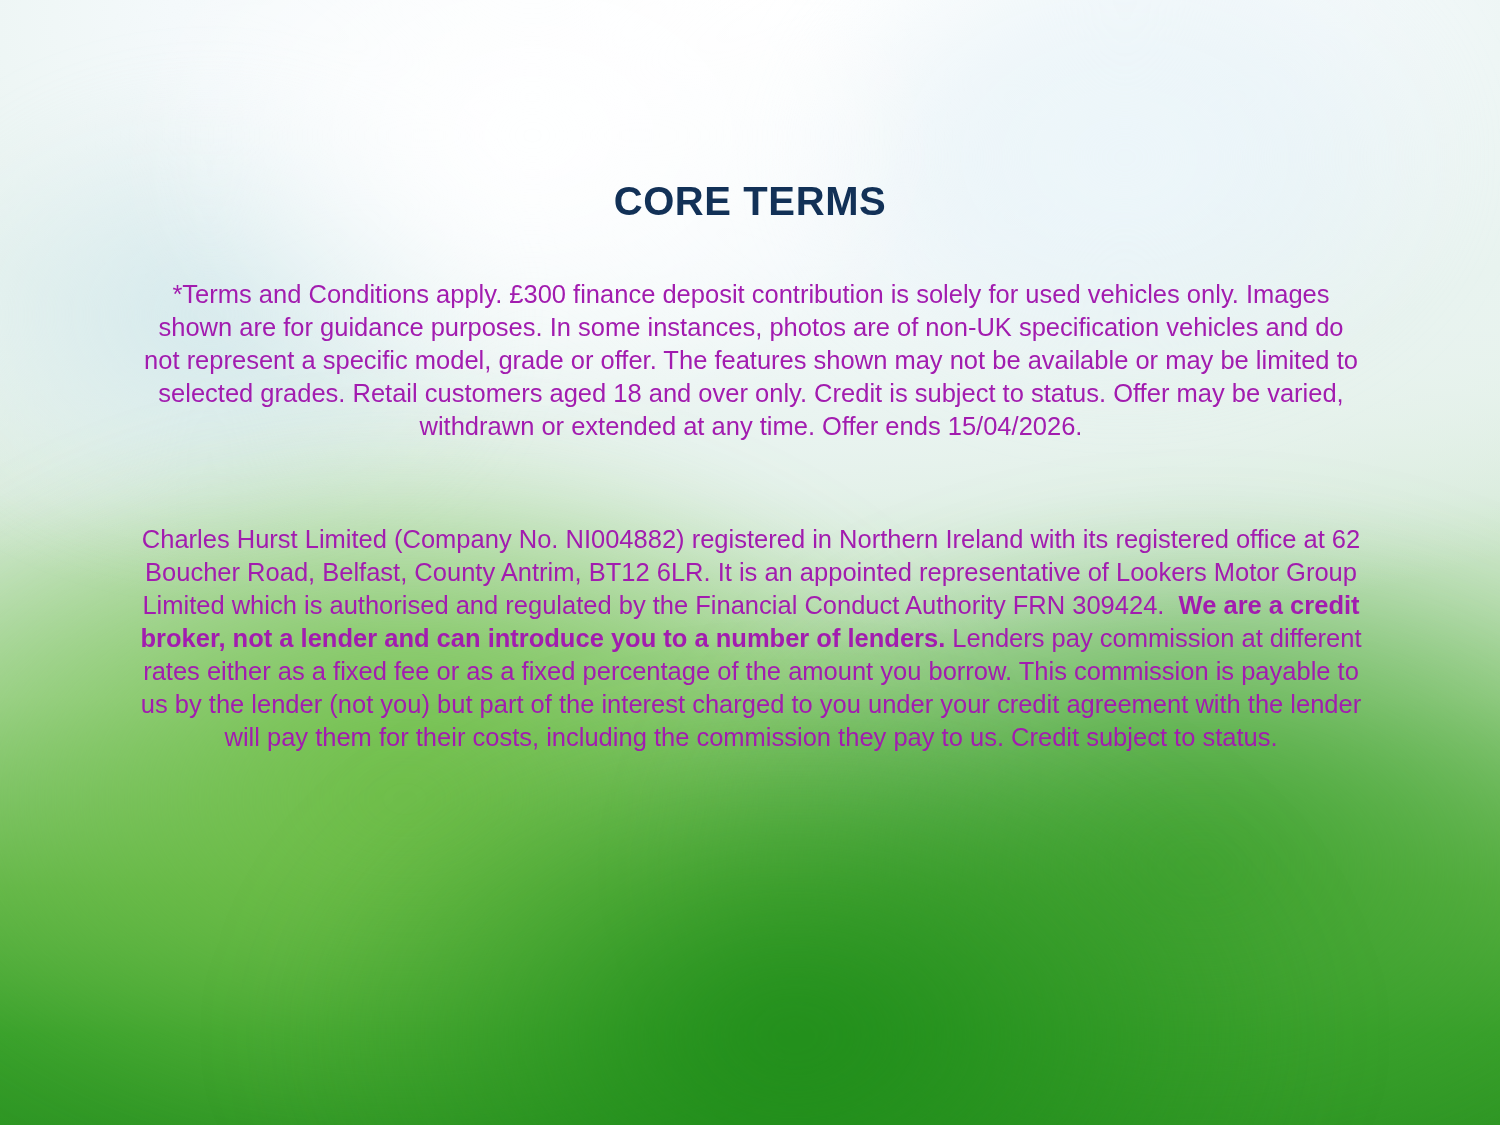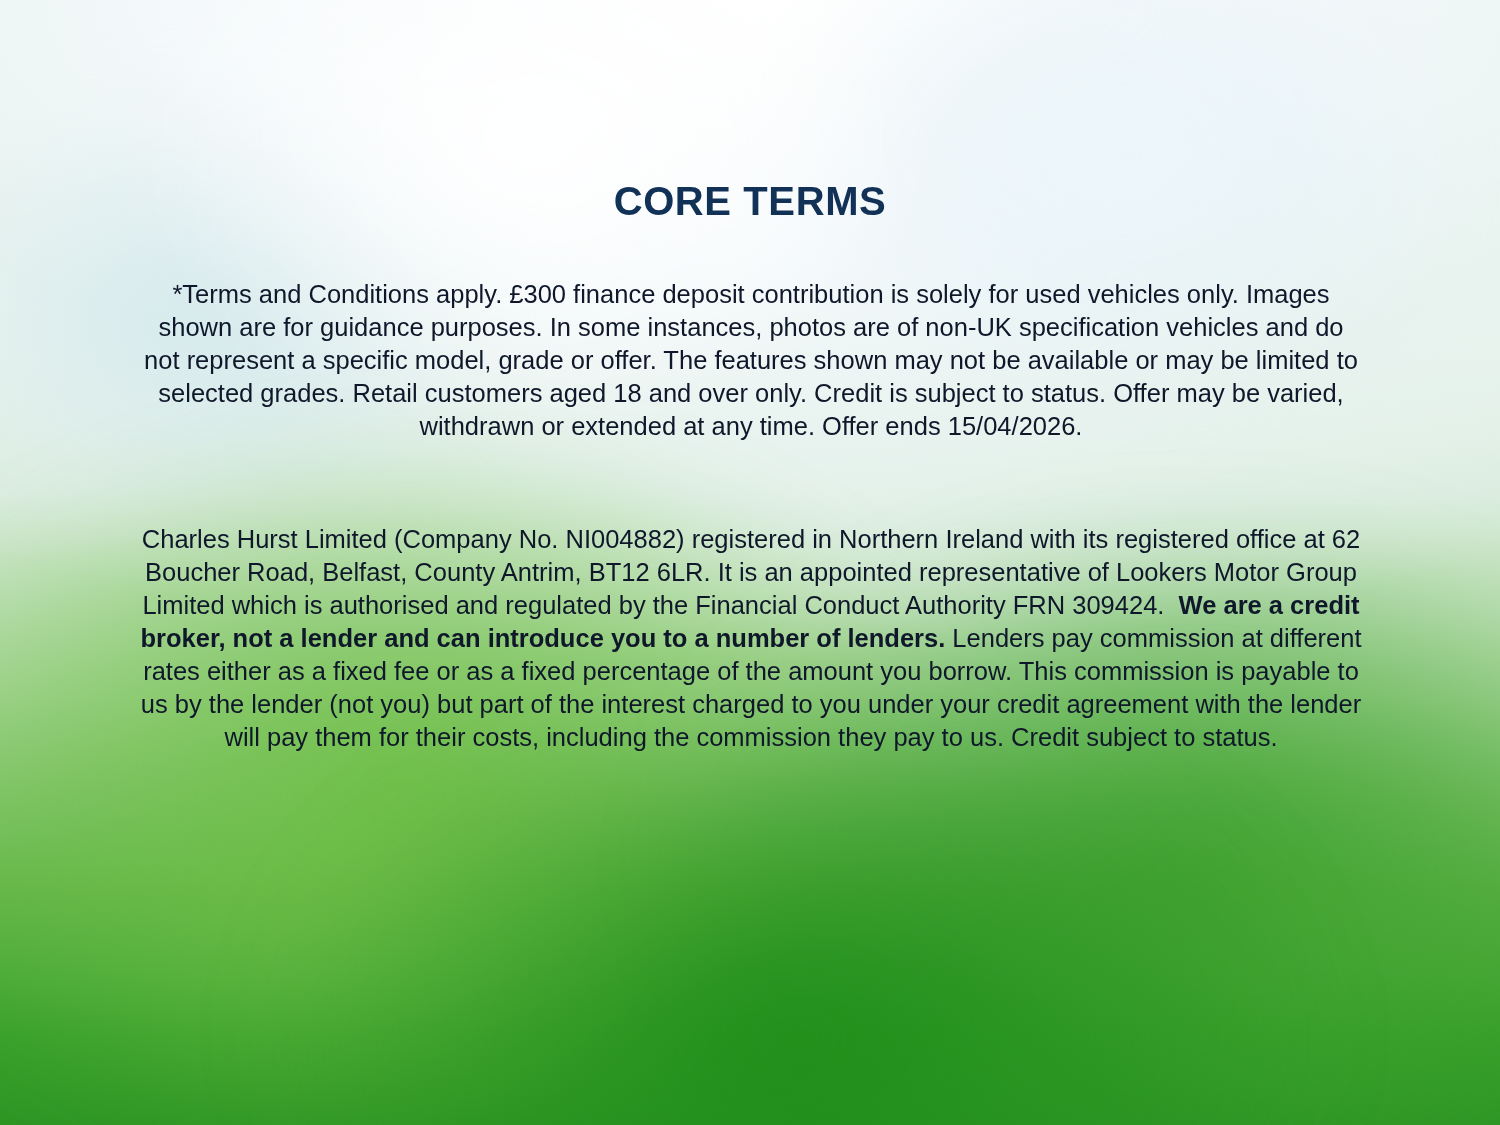--- a/index.html
+++ b/index.html
@@ -102,21 +102,21 @@
     font-weight: bold;
     letter-spacing: 0.6px;
     color: #123157;
   }
 
   .body-block {
     position: absolute;
     left: 140px;
     width: 1222px;
     text-align: center;
-    color: #0f172a;
+    color: #a21caf;
     font-size: 25.5px;
     line-height: 33px;
   }
 
   .para-1 { top: 252px; }
   .para-2 { top: 497px; }
 
   .bold-inline {
     font-weight: bold;
   }

